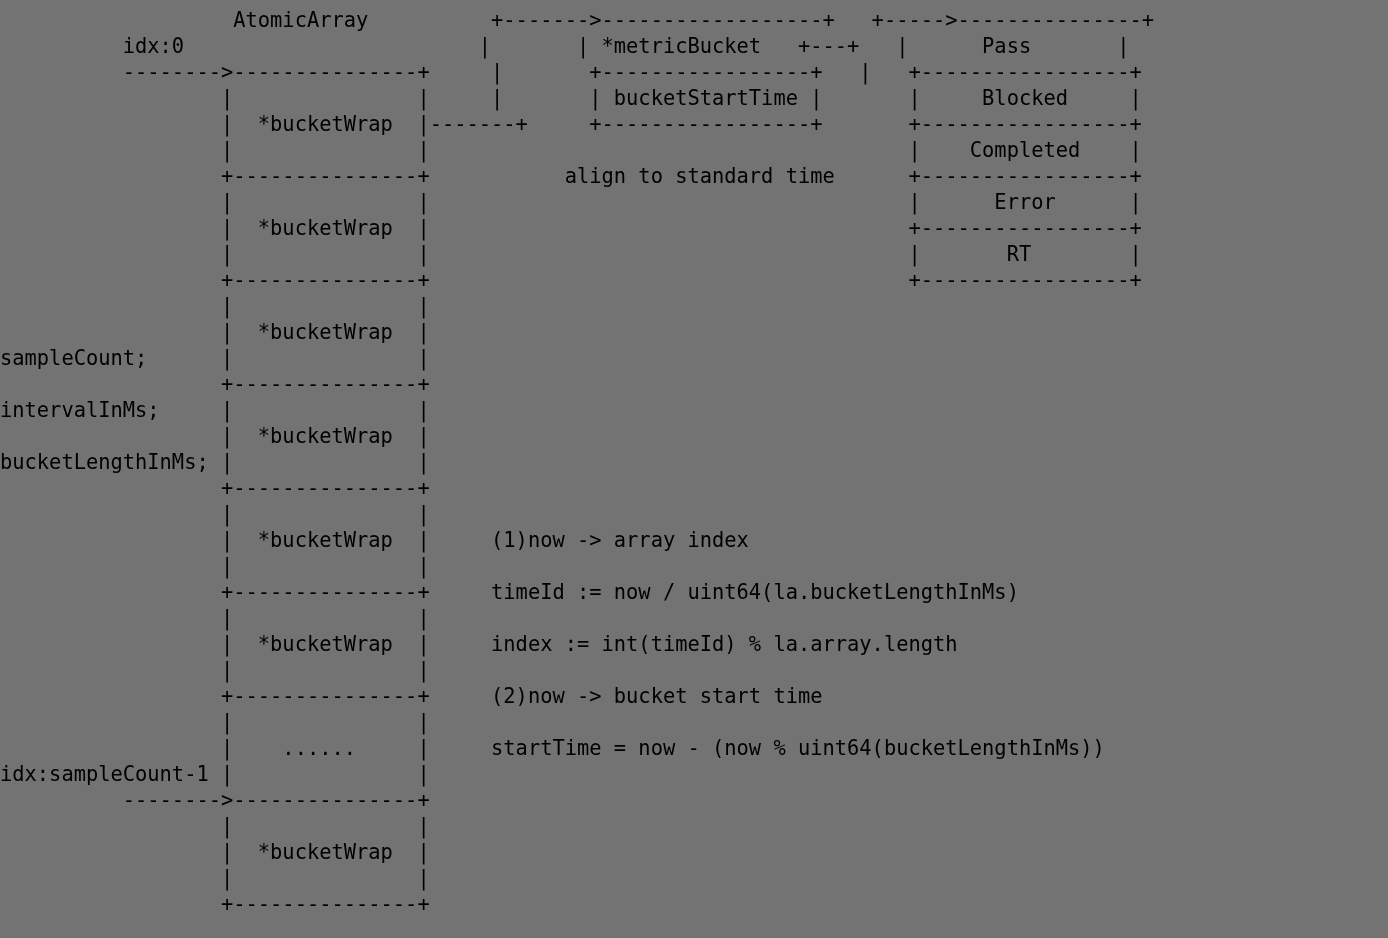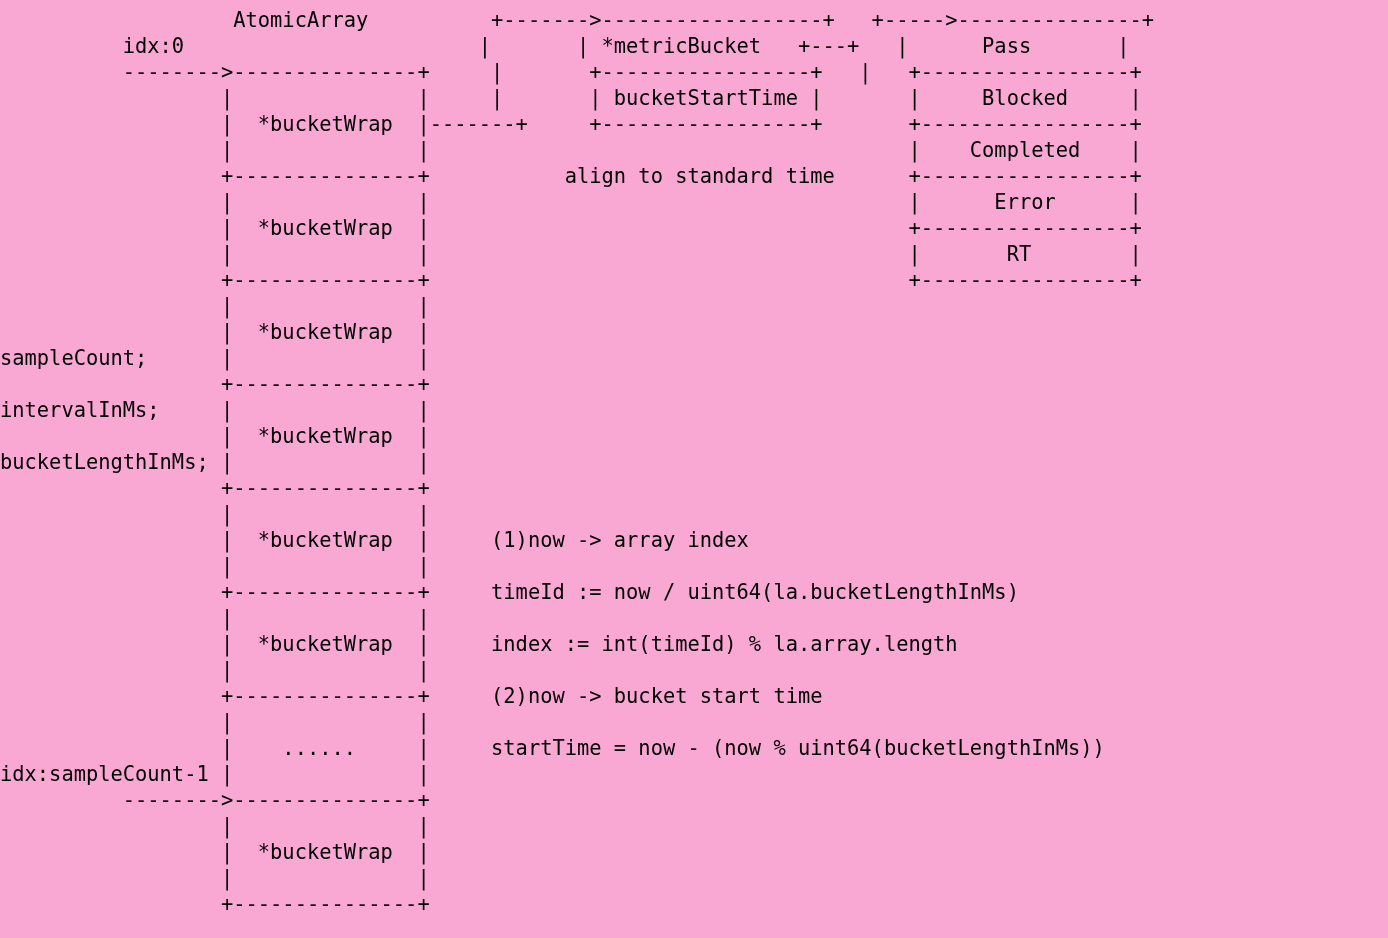--- a/index.html
+++ b/index.html
@@ -11,21 +11,21 @@
   body {
     width: 1388px;
     height: 938px;
     overflow: hidden;
     font-family: "DejaVu Sans Mono", "Liberation Mono", monospace;
   }
   #diagram-canvas {
     position: relative;
     width: 1388px;
     height: 938px;
-    background: #f9a8d4;
+    background: #737373;
   }
   pre.ascii-art {
     position: absolute;
     left: 0px;
     top: 7px;
     margin: 0;
     padding: 0;
     font-family: "DejaVu Sans Mono", "Liberation Mono", monospace;
     font-size: 20.4px;
     line-height: 26px;

